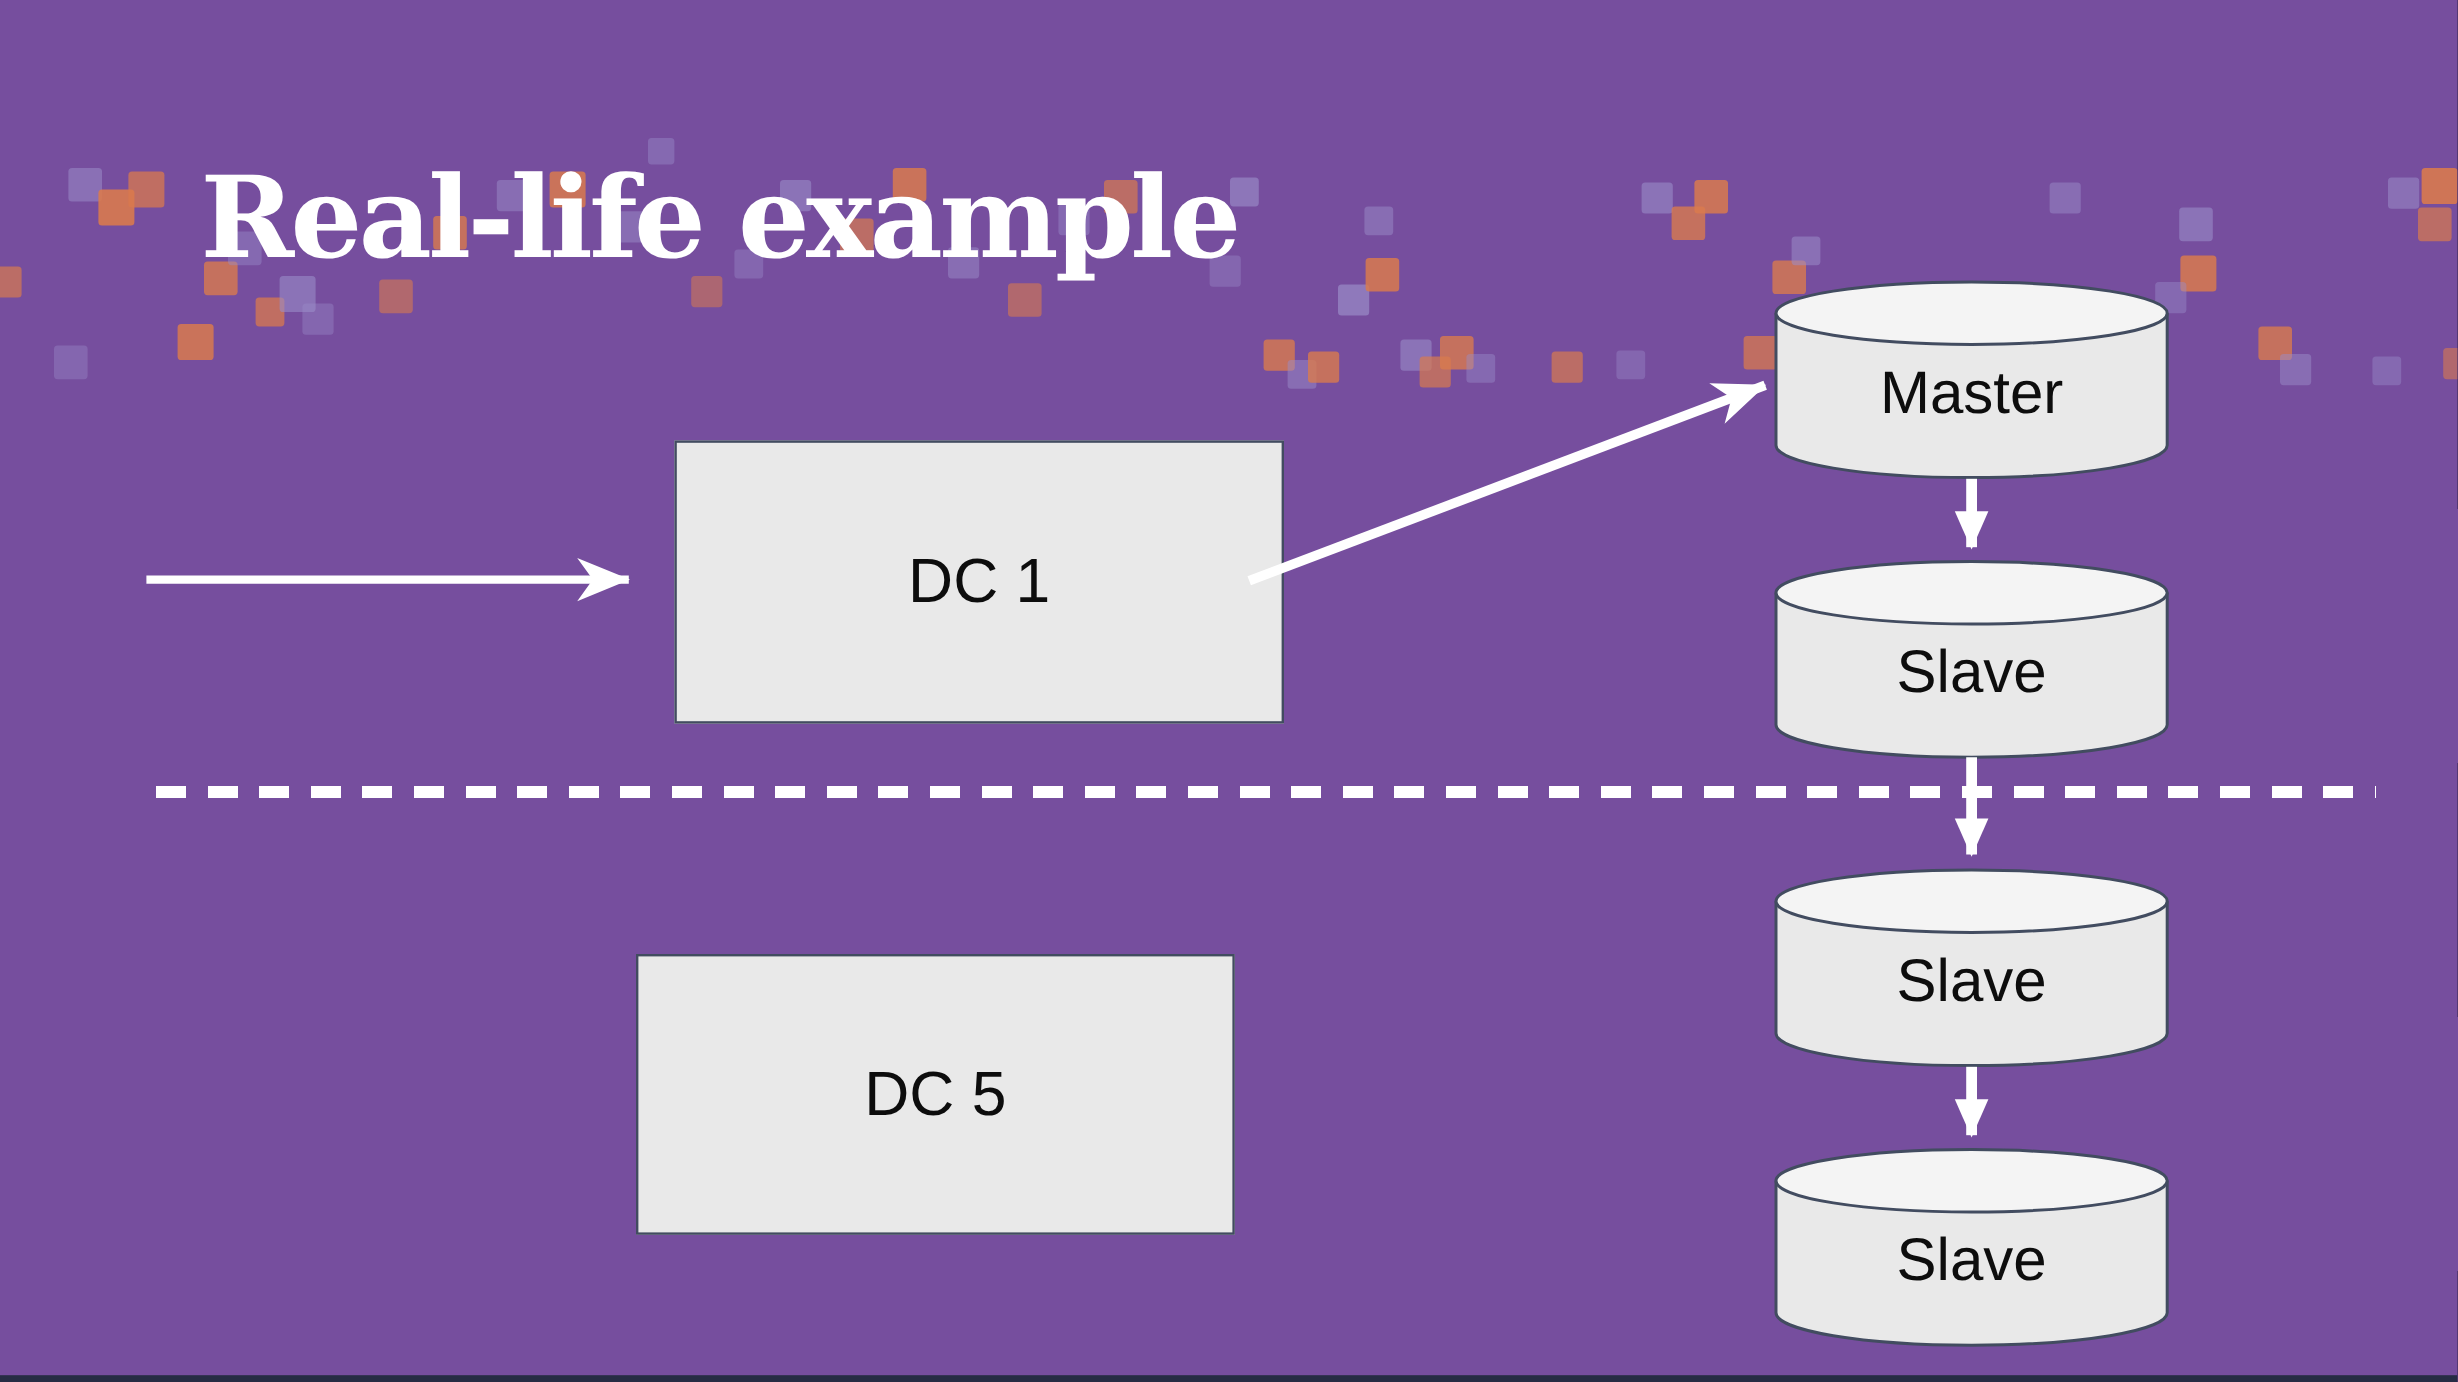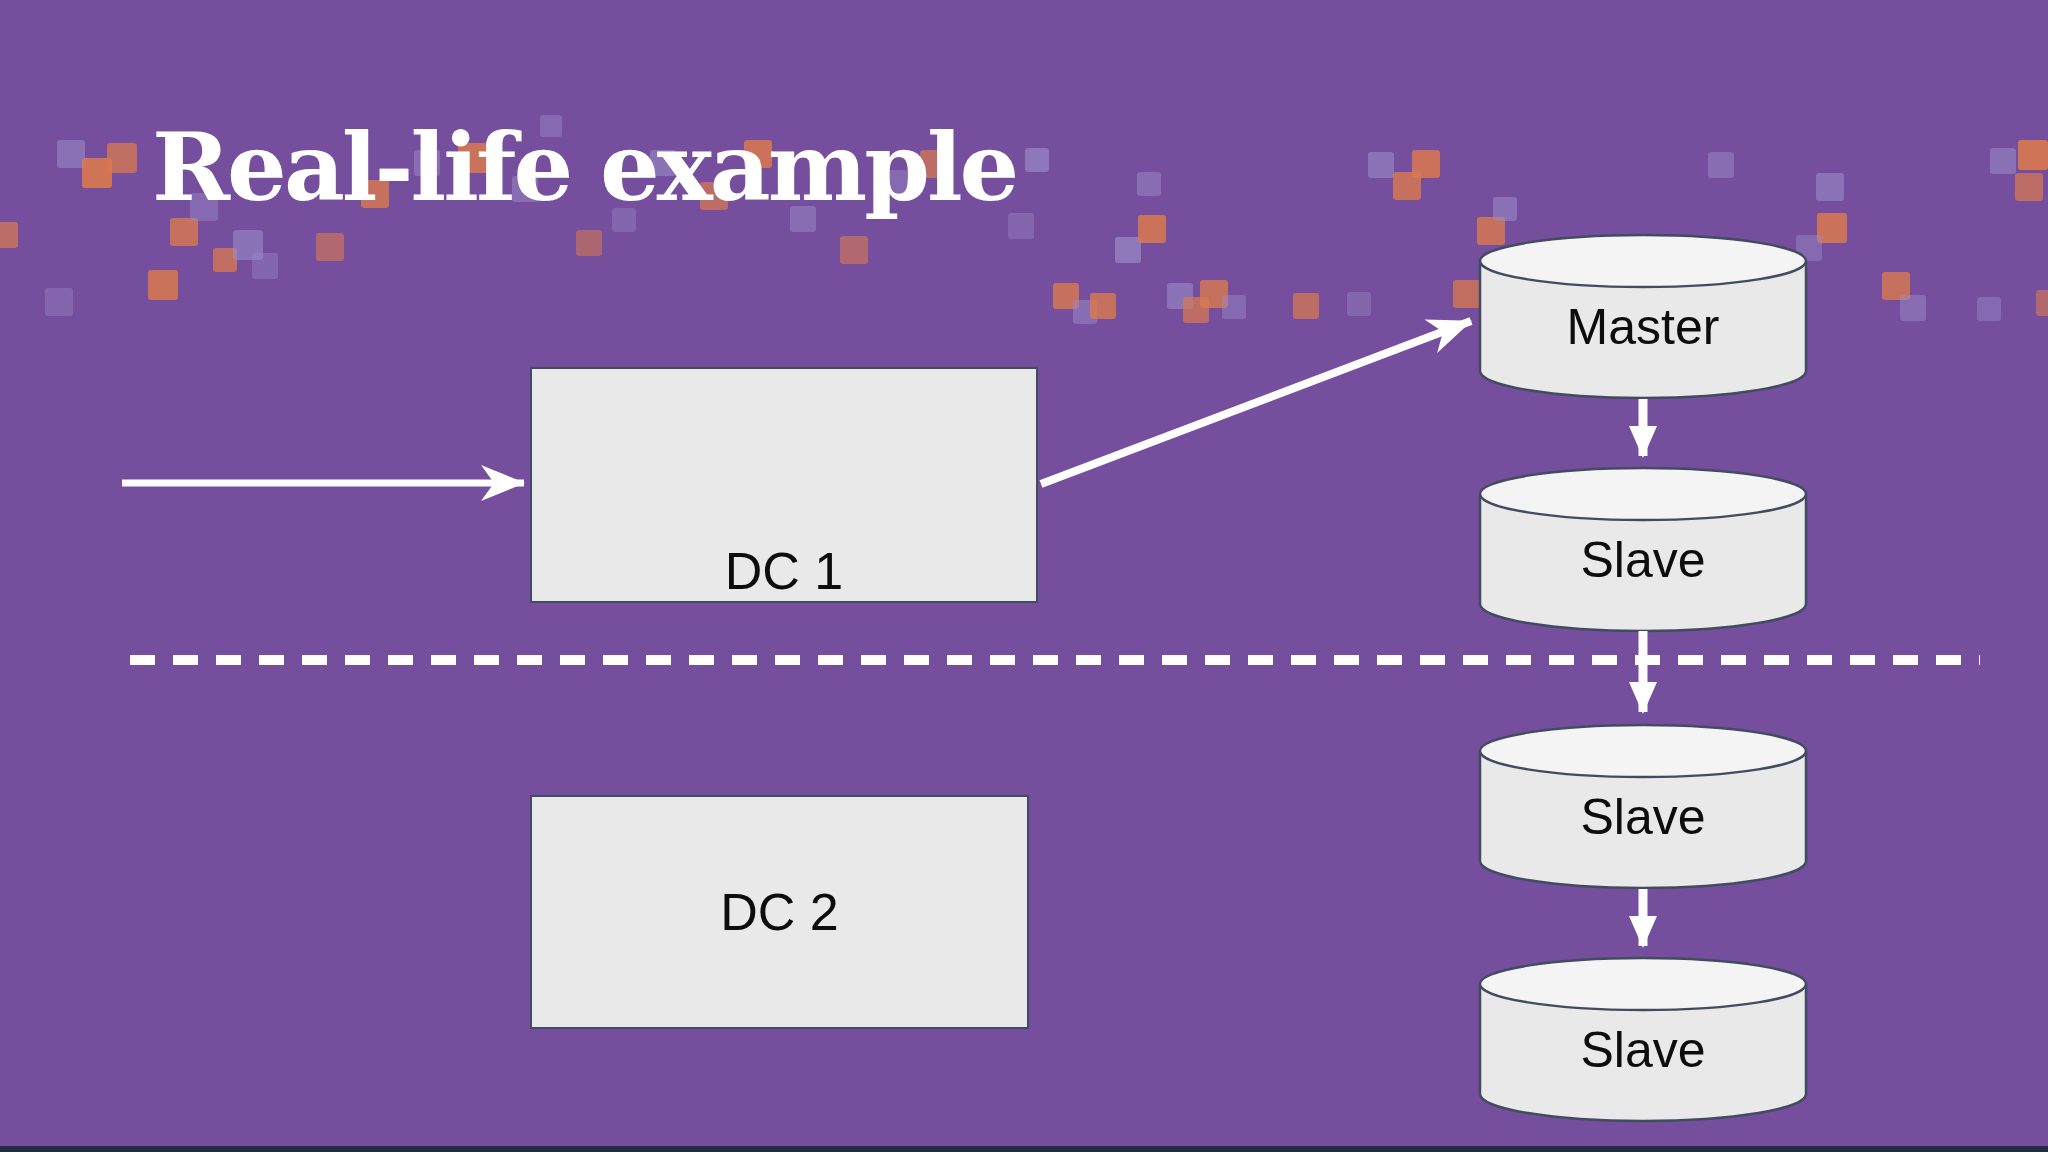--- a/index.html
+++ b/index.html
@@ -6,21 +6,21 @@
   #stage{
     position:relative;width:2048px;height:1152px;overflow:hidden;
     background:var(--bg,#764e9e);
     font-family:"Liberation Sans",sans-serif;
   }
   
   #squares-layer{position:absolute;inset:0;z-index:1;}
   .sq{position:absolute;border-radius:3px;}
   
   #slide-title{
-    position:absolute;left:152px;top:112px;z-index:3;margin:0;
+    position:absolute;left:152px;top:112px;z-index:3;margin:15px;
     font-family:"DejaVu Serif","Liberation Serif",serif;
     font-weight:700;font-size:94px;letter-spacing:-3px;
     color:var(--title,#ffffff);white-space:nowrap;
   }
   
   #dc-divider{
     position:absolute;left:130px;top:655px;width:1850px;height:10px;z-index:2;
     background:repeating-linear-gradient(to right,var(--arrow,#fff) 0 25px,transparent 25px 43px);
   }
   
@@ -112,26 +112,26 @@
       <div class="sq" style="left: 2018px; top: 140px; width: 30px; height: 30px; background: rgb(217, 122, 78); opacity: 0.9;"></div>
       <div class="sq" style="left: 2015px; top: 173px; width: 28px; height: 28px; background: rgb(217, 122, 78); opacity: 0.7;"></div>
       <div class="sq" style="left: 1977px; top: 297px; width: 24px; height: 24px; background: rgb(154, 140, 200); opacity: 0.45;"></div>
       <div class="sq" style="left: 2036px; top: 290px; width: 26px; height: 26px; background: rgb(217, 122, 78); opacity: 0.6;"></div>
     </div>
 
   <h1 id="slide-title">Real-life example</h1>
 
   <div id="dc-divider"></div>
 
-  <div class="dc-box" style="left:530px;top:367px;width:504px;height:232px;align-items:flex-end;">
+  <div class="dc-box" style="left:562px;top:367px;width:504px;height:232px;">
     <span class="node-label">DC 1</span>
   </div>
 
   <div class="dc-box" style="left:530px;top:795px;width:495px;height:230px;">
-    <span class="node-label">DC 2</span>
+    <span class="node-label">DC 5</span>
   </div>
 
   <div class="cyl" style="left:1476px;top:233px;">
     <svg viewBox="0 0 334 168">
       <path d="M4,28 L4,138 A163,27 0 0 0 330,138 L330,28" fill="#e9e9e9" stroke="#424c60" stroke-width="2.5"></path>
       <ellipse cx="167" cy="28" rx="163" ry="26" fill="#f4f4f4" stroke="#424c60" stroke-width="2.5"></ellipse>
     </svg>
     <span class="node-label">Master</span>
   </div>
 

